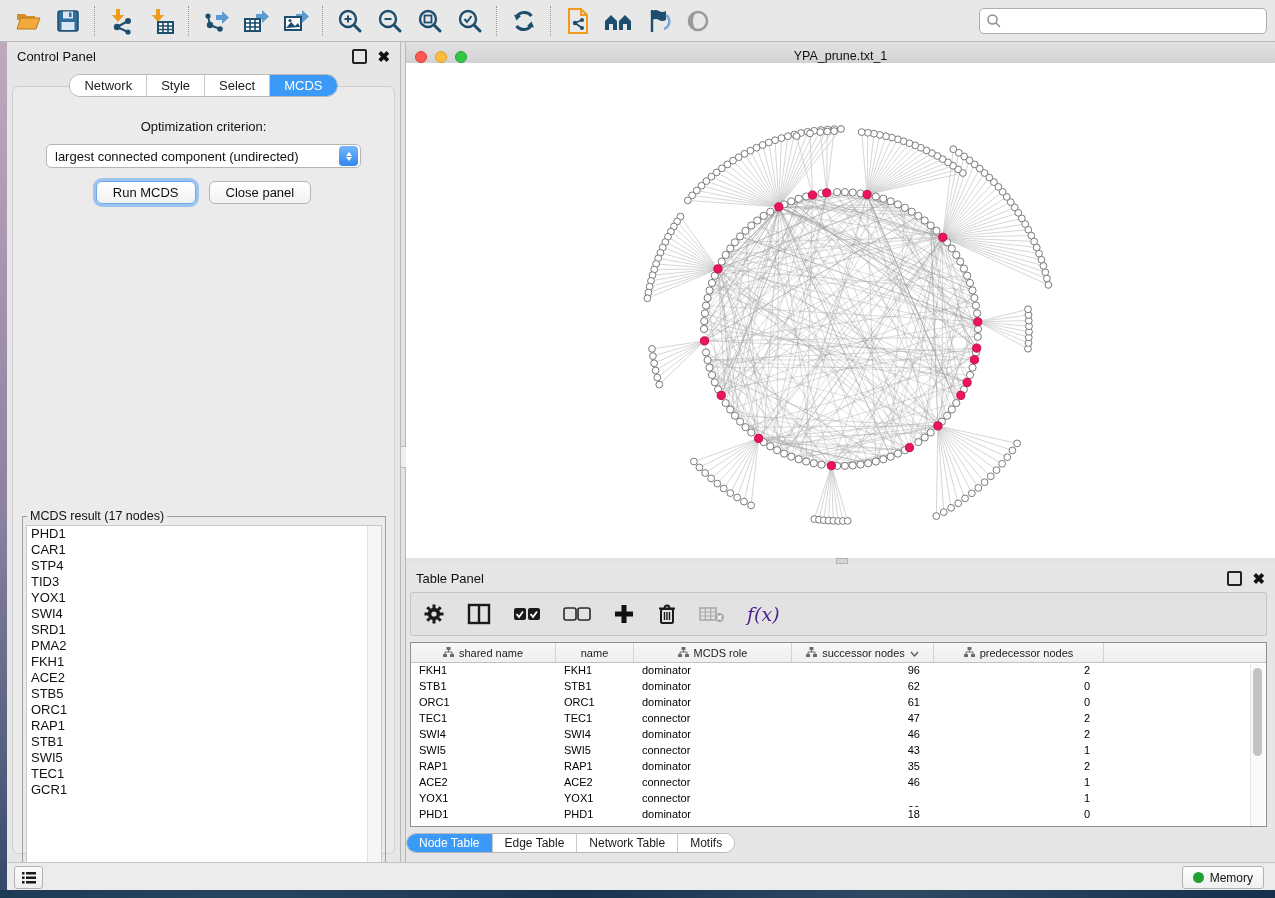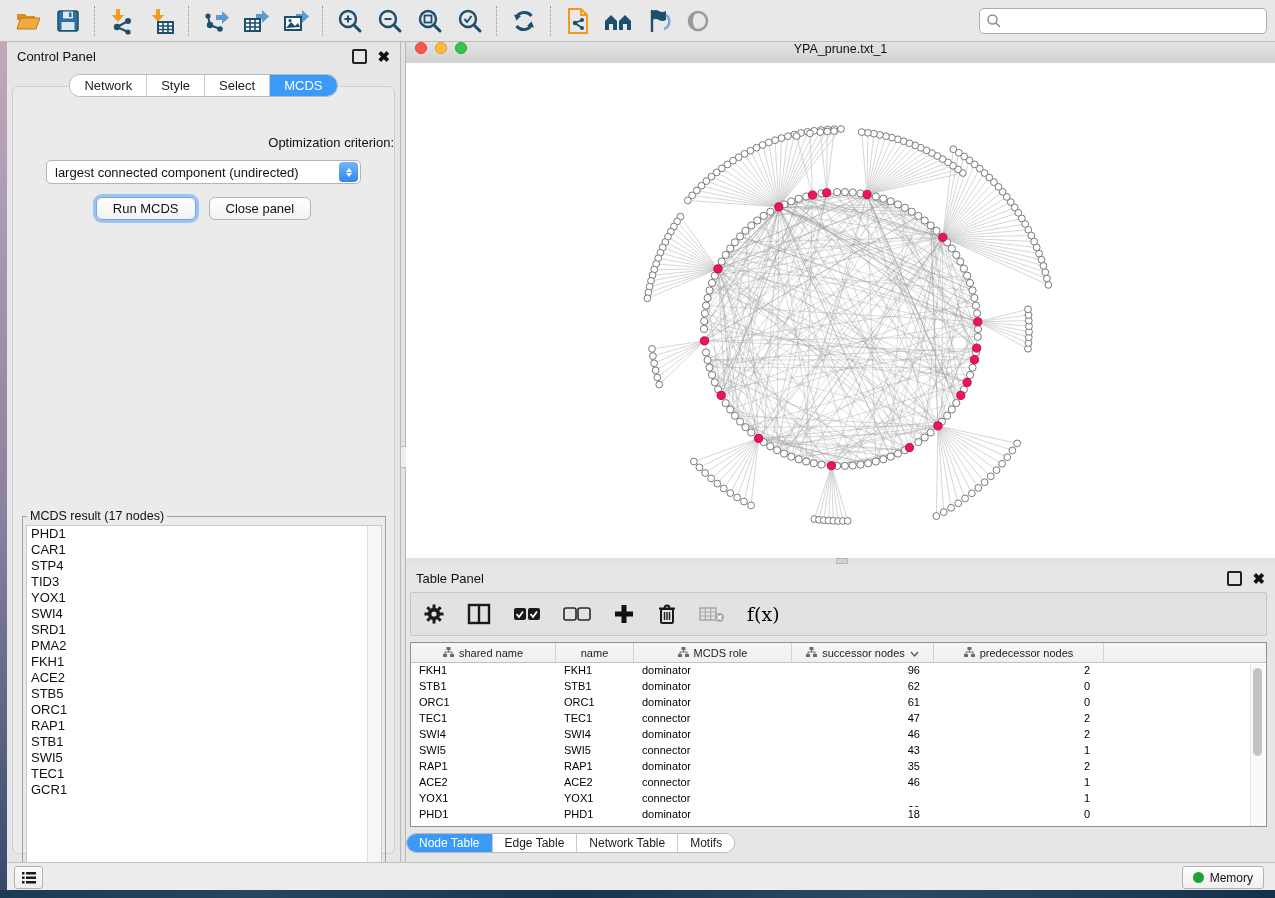--- a/index.html
+++ b/index.html
@@ -28,21 +28,21 @@
   .panel-wingear{margin-left:auto;display:flex;gap:10px;align-items:center;}
   .win-float{width:11px;height:11px;border:2px solid #222;border-radius:2px;}
   .win-close{font-size:15px;font-weight:bold;color:#111;line-height:11px;}
   #cp-tabs{position:absolute;left:0;top:32px;width:100%;display:flex;justify-content:center;z-index:3;}
   .seg{display:flex;border:1px solid #b9b9b9;border-radius:11px;overflow:hidden;background:#fff;}
   .seg .tab{padding:3px 14px;font-size:13px;color:#1c1c1c;background:#fff;border-right:1px solid #c9c9c9;cursor:default;}
   .seg .tab:last-child{border-right:none;}
   .seg .tab.active{background:#3b99f7;color:#fff;}
   #cp-inner{position:absolute;left:5px;top:44px;width:381px;height:766px;background:#ebebeb;
     border:1px solid #cfcfcf;border-radius:6px;}
-  #opt-label{margin-top:48px;text-align:right;font-size:13px;color:#111;}
+  #opt-label{margin-top:32px;text-align:center;font-size:13px;color:#111;}
   #opt-select{margin:10px auto 0;width:315px;height:24px;background:#fff;border:1px solid #b5b5b5;border-radius:5px;
     display:flex;align-items:center;box-sizing:border-box;}
   #opt-select .sel-text{flex:1;font-size:13px;color:#111;padding-left:8px;white-space:nowrap;overflow:hidden;}
   #opt-select .sel-stepper{width:19px;height:20px;margin-right:2px;border-radius:4px;
     background:linear-gradient(#74b6fb,#3186ef);display:flex;flex-direction:column;align-items:center;justify-content:center;gap:1px;}
   .chev{width:0;height:0;border-left:3.5px solid transparent;border-right:3.5px solid transparent;}
   .chev.up{border-bottom:4px solid #fff;}
   .chev.down{border-top:4px solid #fff;}
   #cp-buttons{margin-top:13px;display:flex;justify-content:center;gap:13px;}
   .mac-btn{background:linear-gradient(#ffffff,#f2f2f2);border:1px solid #b4b4b4;border-radius:6px;
@@ -57,35 +57,35 @@
   
   #v-splitter{position:absolute;left:400px;top:42px;width:6px;height:820px;background:#e3e3e3;
     border-left:1px solid #b8b8b8;border-right:1px solid #b8b8b8;box-sizing:border-box;}
   #v-splitter .handle{position:absolute;left:-1px;top:404px;width:7px;height:20px;background:#efefef;border:1px solid #bbb;}
   #h-splitter{position:absolute;left:406px;top:558px;width:869px;height:6px;background:#e3e3e3;}
   #h-splitter .handle{position:absolute;left:430px;top:0px;width:12px;height:6px;background:#d4d4d4;border:1px solid #b5b5b5;box-sizing:border-box;}
 
   
   #network-window{position:absolute;left:406px;top:42px;width:869px;height:516px;background:#fff;}
   #nw-titlebar{height:21px;background:linear-gradient(#e3e3e3,#d2d2d2);border-bottom:1px solid #aeaeae;
-    display:flex;align-items:flex-start;position:relative;}
+    display:flex;align-items:flex-end;position:relative;}
   .traffic{display:flex;gap:8px;margin-left:9px;}
   .light{width:12px;height:12px;border-radius:50%;}
   .light.red{background:#fc5753;border:1px solid #df3e3a;box-sizing:border-box;}
   .light.yellow{background:#fdbc40;border:1px solid #de9b2d;box-sizing:border-box;}
   .light.green{background:#33c748;border:1px solid #27a437;box-sizing:border-box;}
   #nw-title{position:absolute;left:0;right:0;text-align:center;font-size:12.5px;color:#111;}
   #net-canvas{position:absolute;left:0;top:21px;width:869px;height:495px;background:#fff;}
 
   
   #table-panel{position:absolute;left:406px;top:564px;width:869px;height:298px;background:#e6e6e6;}
   #tp-toolbar{position:absolute;left:4px;top:28px;width:857px;height:44px;background:#e2e2e2;
     border:1px solid #c6c6c6;border-radius:2px;display:flex;align-items:center;padding:0 12px;box-sizing:border-box;gap:22px;}
   .tp-icon{display:flex;align-items:center;justify-content:center;}
-  #fx-label{font-family:"DejaVu Serif",serif;font-size:19px;color:#000000;}
+  #fx-label{font-family:"DejaVu Serif",serif;font-style:italic;font-size:19px;color:#4c1d95;}
   #tp-table{position:absolute;left:4px;top:78px;width:857px;height:185px;background:#fff;border:1px solid #8f8f8f;box-sizing:border-box;overflow:hidden;}
   #tp-header{display:flex;height:20px;background:linear-gradient(#f7f7f7,#efefef);border-bottom:1px solid #c2c2c2;box-sizing:border-box;}
   .th{display:flex;align-items:center;justify-content:center;gap:5px;font-size:11px;color:#222;
     border-right:1px solid #d4d4d4;box-sizing:border-box;overflow:hidden;}
   .tr{display:flex;height:16px;}
   .td{font-size:11px;color:#000;box-sizing:border-box;padding:1px 8px 0 8px;white-space:nowrap;overflow:hidden;}
   .td.num{text-align:right;padding-right:14px;}
   #tp-scroll{position:absolute;right:1px;top:21px;width:14px;height:162px;background:#fafafa;border-left:1px solid #e4e4e4;}
   #tp-thumb{position:absolute;left:2px;top:4px;width:9px;height:88px;background:#c3c3c3;border-radius:5px;}
   #tp-tabs{position:absolute;left:0;top:269px;width:100%;display:flex;justify-content:flex-start;}

